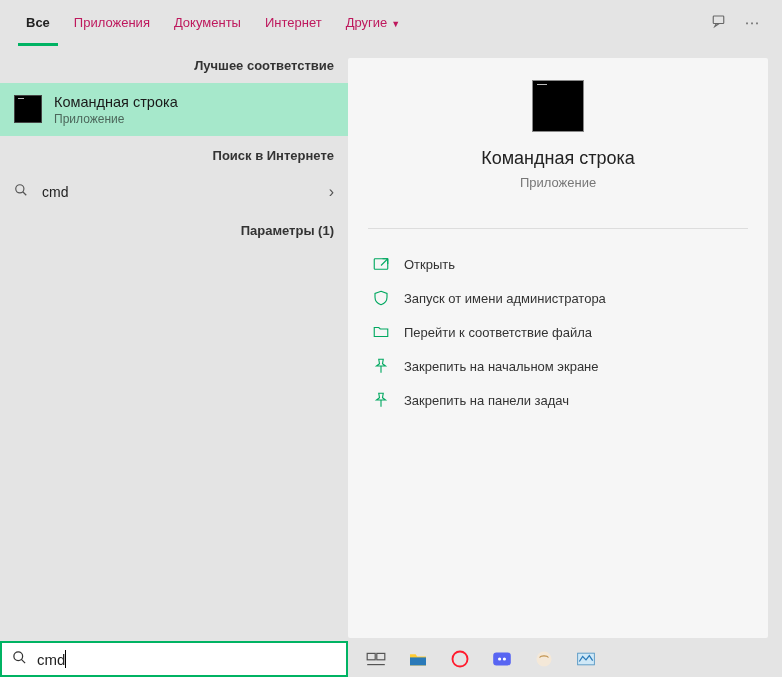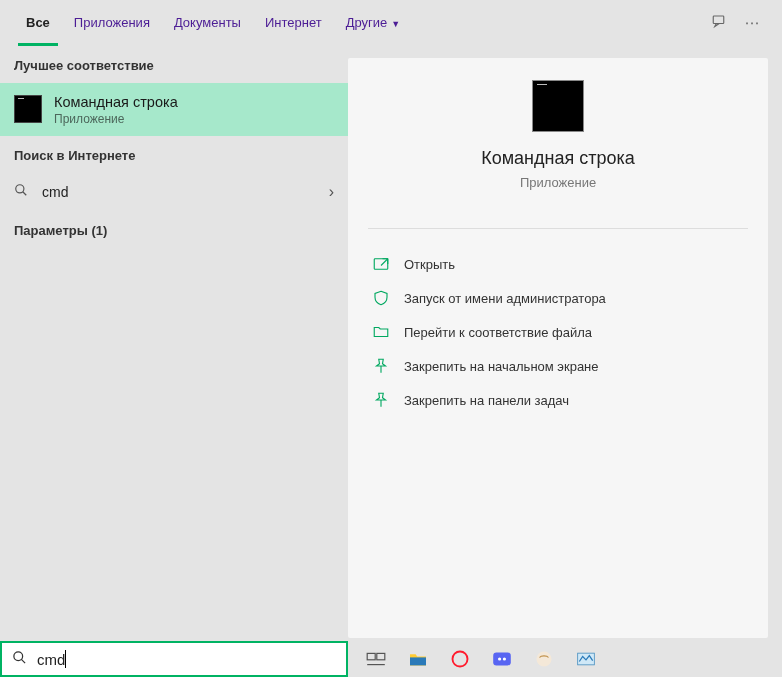--- a/index.html
+++ b/index.html
@@ -1,28 +1,28 @@
 <!DOCTYPE html>
 <html><head>
   <meta charset="utf-8">
   <style>
     * { margin: 0; padding: 0; box-sizing: border-box; font-family: "Segoe UI", Tahoma, sans-serif; }
     body { width: 782px; height: 677px; background: #e4e4e4; overflow: hidden; position: relative; }
 
     .tabs { display: flex; align-items: center; height: 46px; padding: 0 14px; background: #e4e4e4; }
-    .tab { padding: 0 12px; height: 46px; line-height: 46px; font-size: 13px; color: #4c1d95; cursor: pointer; position: relative; }
+    .tab { padding: 0 12px; height: 46px; line-height: 46px; font-size: 13px; color: #be185d; cursor: pointer; position: relative; }
     .tab.active { color: #222; font-weight: 700; }
     .tab.active::after { content: ""; position: absolute; left: 4px; right: 4px; bottom: 0; height: 3px; background: #00b363; }
     .tab .chev { margin-left: 4px; font-size: 9px; }
     .tabs-spacer { flex: 1; }
     .tabs-icon { width: 32px; text-align: center; color: #666; font-size: 15px; cursor: pointer; }
 
     .body { display: flex; height: 595px; }
     .left { width: 348px; background: #e4e4e4; display: flex; flex-direction: column; }
-    .section-h { font-size: 13px; font-weight: 600; padding: 12px 14px 10px; color: #333; }
+    .section-h { font-size: 13px; font-weight: 600; padding: 12px 14px 10px; color: #333; text-align: right; }
     .best-match { display: flex; align-items: center; padding: 10px 14px; background: #a6e8cb; cursor: pointer; }
     .cmd-thumb { width: 28px; height: 28px; background: #000; border: 1px solid #444; position: relative; margin-right: 12px; }
     .cmd-thumb::before { content:""; position:absolute; top:2px; left:3px; width:6px; height:1px; background:#bbb; }
     .bm-title { font-size: 14.5px; color: #1a1a1a; line-height: 1.3; }
     .bm-sub { font-size: 12px; color: #4c675b; }
     .web-row { display:flex; align-items:center; padding: 10px 14px; cursor:pointer; }
     .web-row .mag { width: 28px; color:#555; font-size:14px; }
     .web-row .q { font-size:14px; color:#222; }
     .web-row .hint { font-size:13px; color:#888; margin-left:4px; }
     .web-row .arrow { margin-left:auto; color:#555; font-size:16px; }

